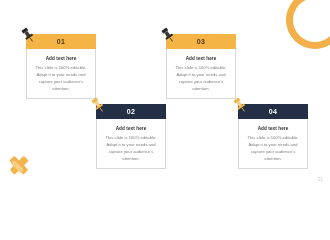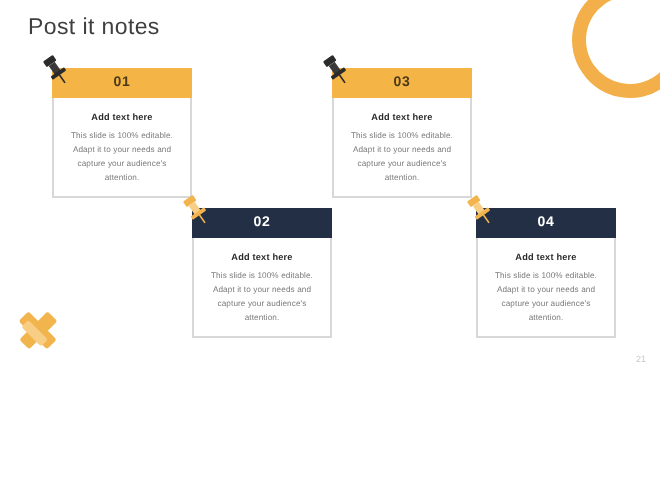--- a/index.html
+++ b/index.html
@@ -139,21 +139,20 @@
     bottom: 4px;
     font-size: 4.5px;
     color: #c9c9c9;
   }
 </style>
 </head>
 <body>
 
 <div class="slide">
 
-  <div class="slide-title">Post it notes</div>
 
   <div class="deco-arc"></div>
 
   <div class="deco-cross">
     <span></span>
       <span></span>
       <span></span>
   </div>
 
   <div class="card" id="card-01">

